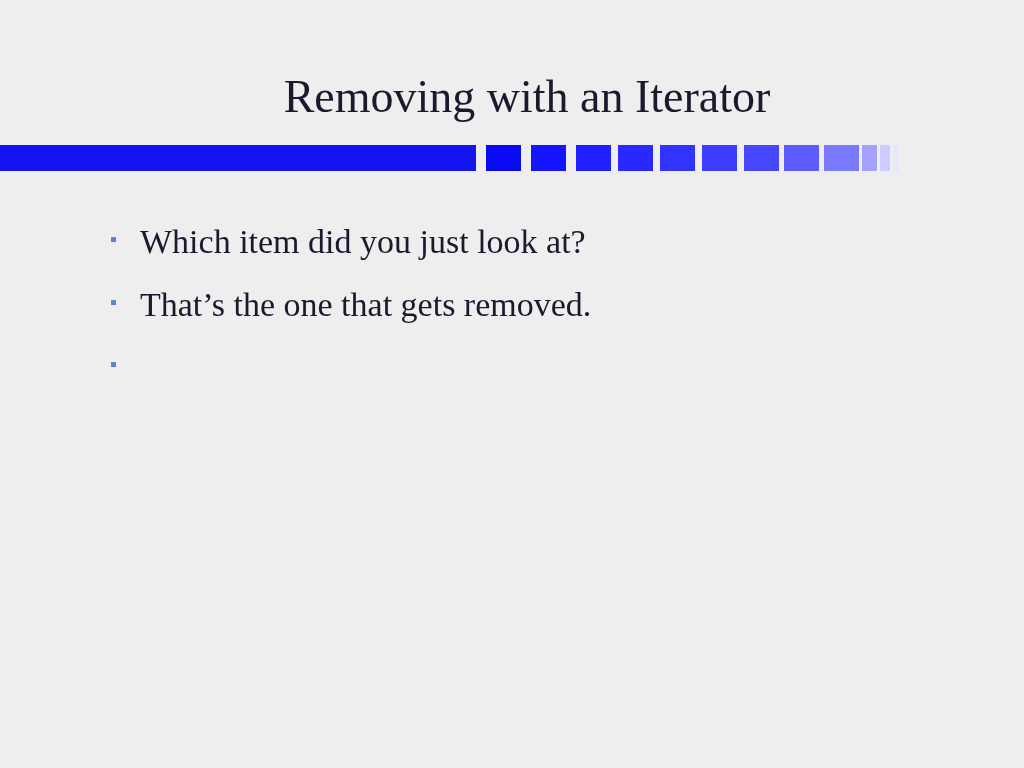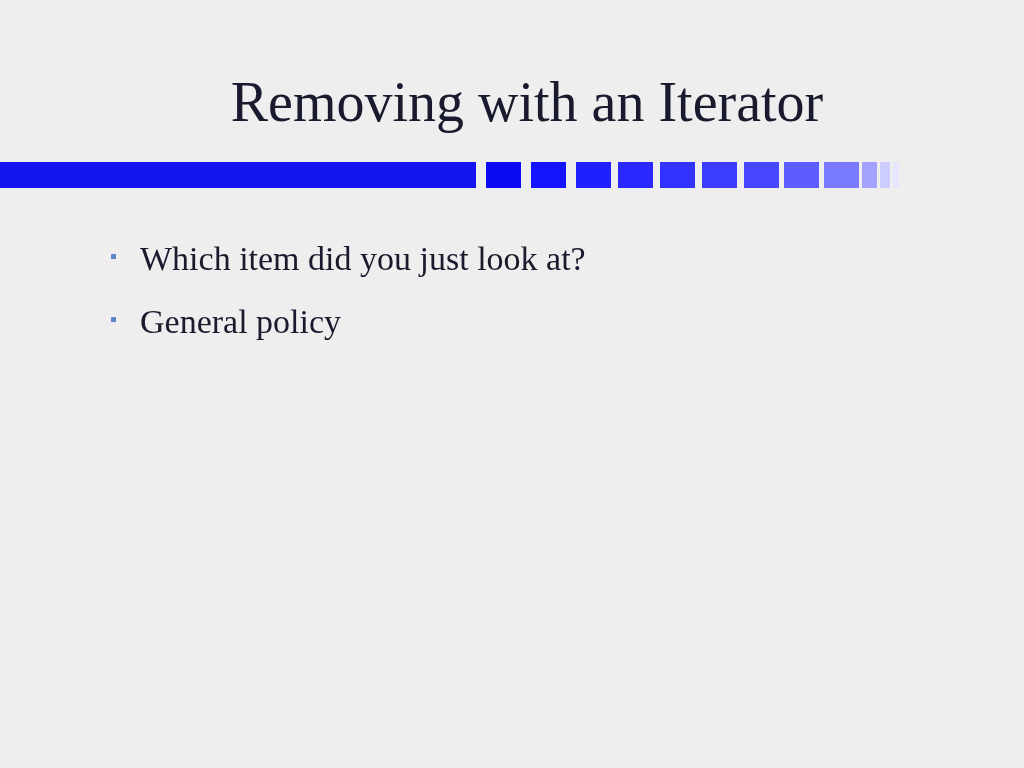--- a/index.html
+++ b/index.html
@@ -10,25 +10,25 @@
     font-family: "Times New Roman", Times, serif;
     color: #1a1a2e;
     overflow: hidden;
   }
   .slide {
     width: 100%;
     height: 100%;
     position: relative;
   }
   .title {
-    font-size: 56px;
+    font-size: 46px;
     font-weight: normal;
     text-align: center;
     padding-top: 70px;
-    padding-bottom: 28px;
+    padding-bottom: 22px;
     margin-left: 30px;
   }
   .divider {
     display: flex;
     height: 26px;
     width: 100%;
     align-items: stretch;
   }
   .bar-solid {
     background: #1414f0;
@@ -128,19 +128,21 @@
     <div class="gap-xxs"></div>
       <div class="bar-seg c12"></div>
   </div>
 
   <div class="content">
     <ul class="main">
       <li>
         <span>Which item did you just look at?</span>
       </li>
       <li>
-        <span>General policy</span>
+        <span>That’s the one that gets removed.</span>
+      </li>
+      <li>
         <ul class="sub">
         </ul>
       </li>
     </ul>
   </div>
 </div>
 
 </body></html>

